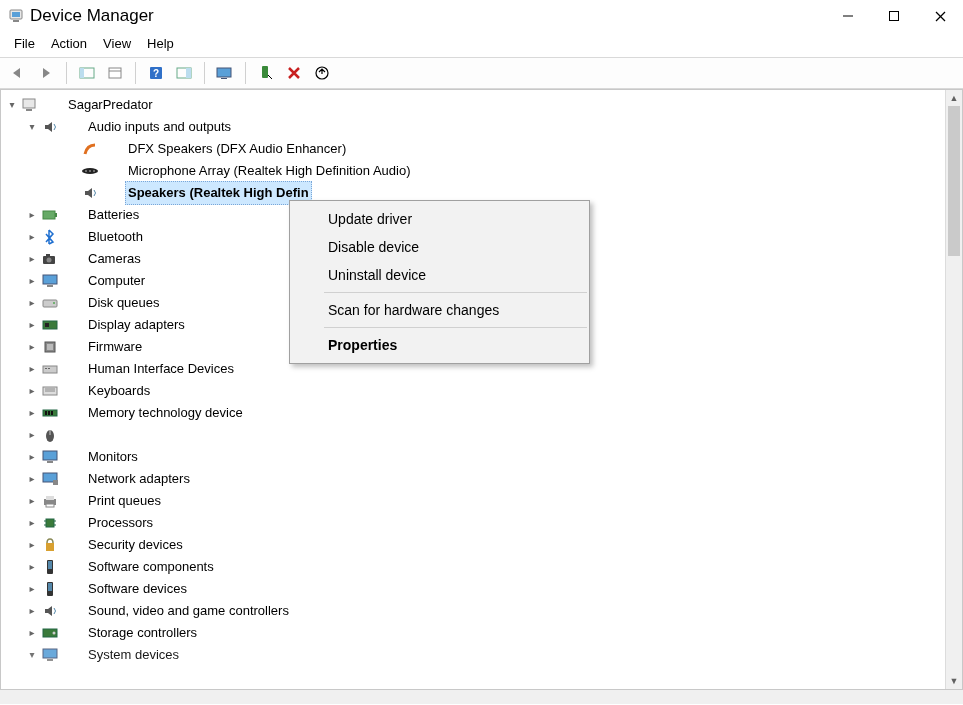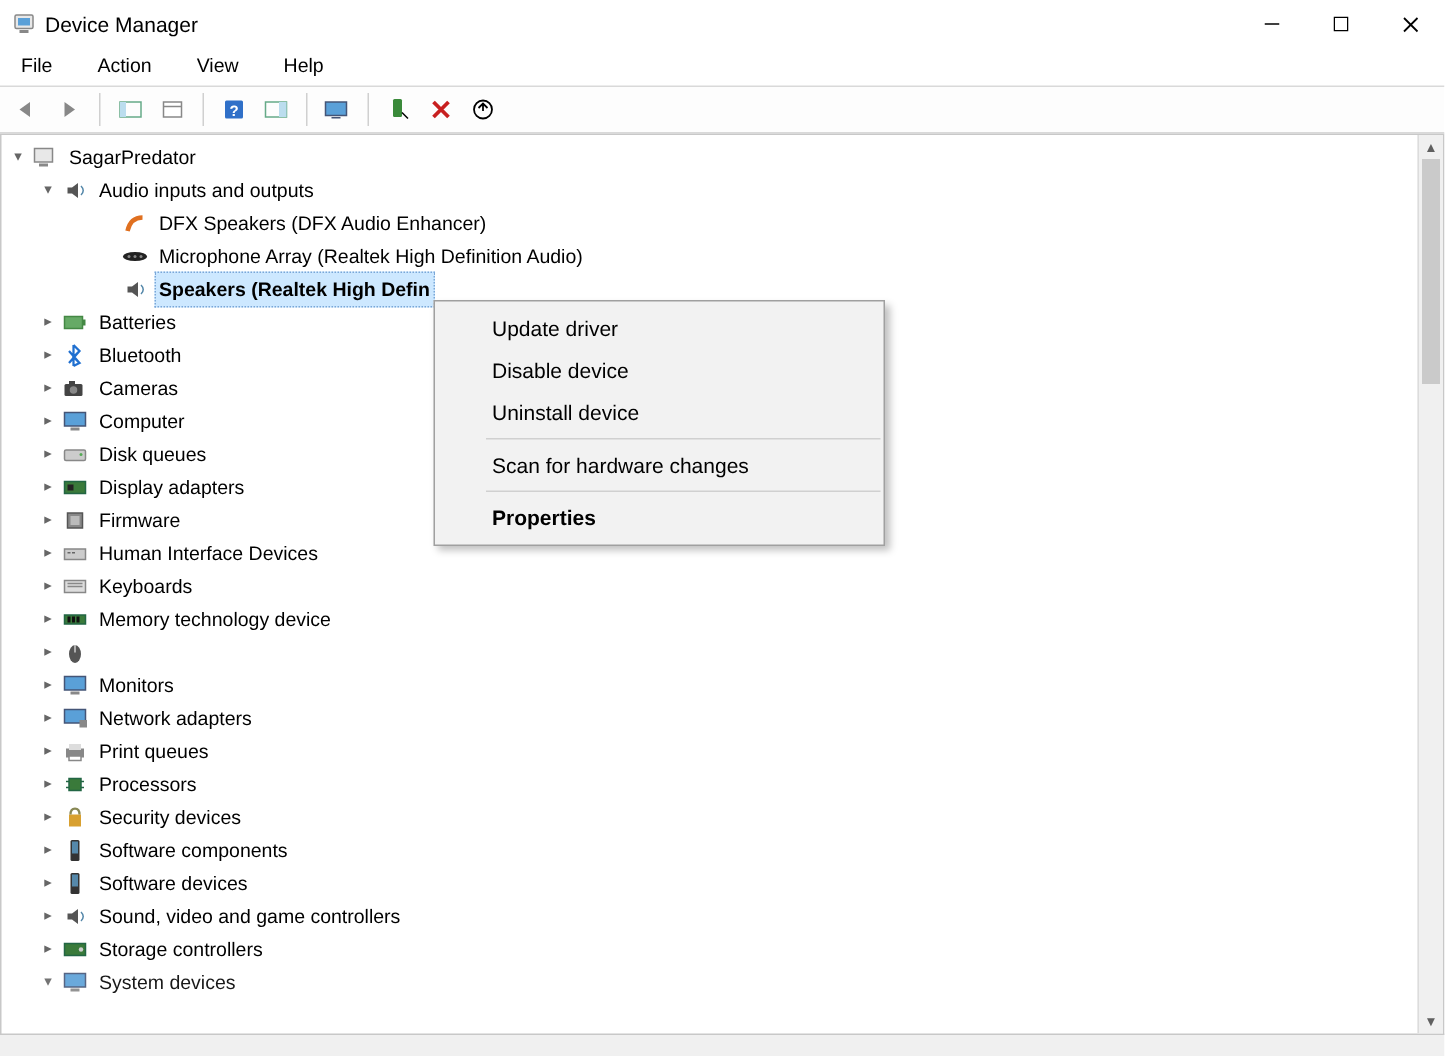--- a/index.html
+++ b/index.html
@@ -18,35 +18,35 @@
     align-items: center;
     height: 32px;
     padding-left: 8px;
   }
   .titlebar .app-icon {
     width: 16px; height: 16px;
     margin-right: 6px;
     display: inline-flex; align-items: center; justify-content: center;
   }
   .titlebar .title {
-    font-size: 14px;
+    font-size: 17px;
     color: #000;
   }
   .window-controls {
     margin-left: auto;
     display: flex;
   }
   .win-btn {
     width: 46px; height: 32px;
     display: flex; align-items: center; justify-content: center;
     color: #000;
   }
   .menubar {
     display: flex;
-    gap: 14px;
+    gap: 0;
     padding: 2px 6px 4px 6px;
     font-size: 13px;
   }
   .menubar span {
     padding: 2px 8px;
   }
   .toolbar {
     border-top: 1px solid #d9d9d9;
     border-bottom: 1px solid #d9d9d9;
     padding: 3px 6px;
@@ -115,21 +115,21 @@
     width: 14px; text-align: center;
     color: #666; font-size: 10px;
     display:inline-flex; align-items:center; justify-content:center;
   }
   .expander.none { visibility: hidden; }
   .node-icon {
     width: 18px; height:18px;
     margin: 0 4px 0 2px;
     display: inline-flex; align-items:center; justify-content:center;
   }
-  .node-label { padding: 1px 3px; }
+  .node-label { padding: 1px 3px; margin-left: 22px; }
   .node.selected .node-label {
     background: #cde8ff;
     border: 1px dotted #7aa7d8;
     padding: 0 2px;
     font-weight: bold;
   }
   .indent-1 { padding-left: 0px; }
   .indent-2 { padding-left: 20px; }
   .indent-4 { padding-left: 60px; }
 

